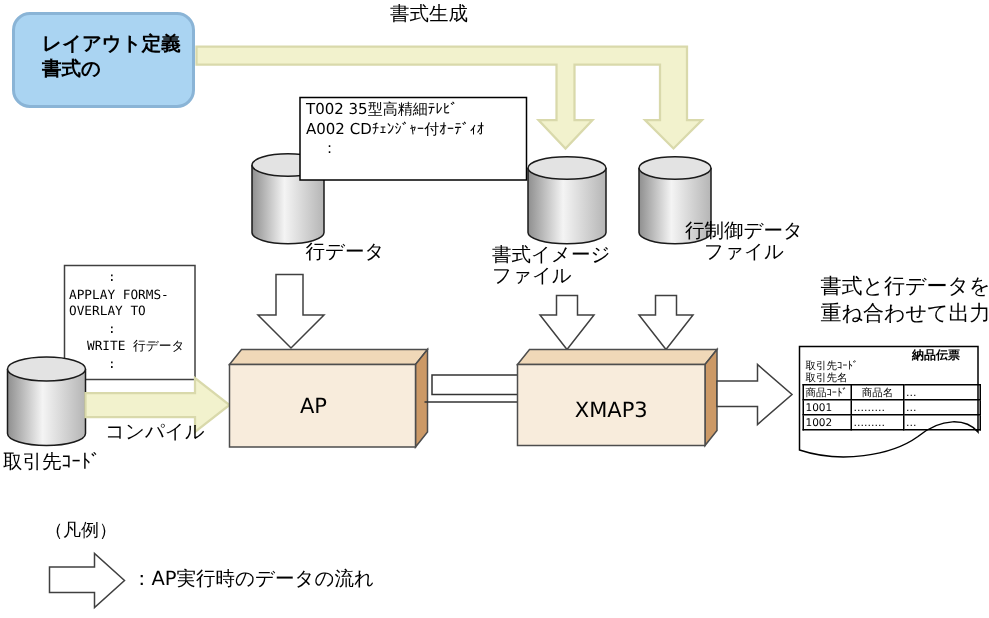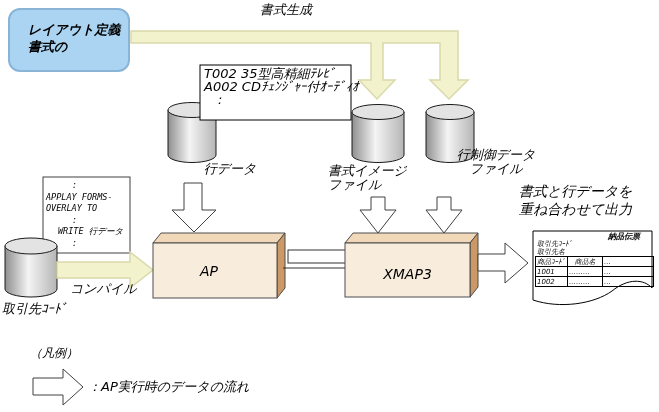--- a/index.html
+++ b/index.html
@@ -1,27 +1,27 @@
 <!DOCTYPE html>
 <html><head>
 <meta charset="utf-8">
 <style>
   html,body{margin:0;padding:0;background:#fff;}
   #stage{position:relative;width:659px;height:412px;background:#fff;overflow:hidden;
          font-family:"DejaVu Sans","Liberation Sans",sans-serif;color:#000;}
   #shapes{position:absolute;left:0;top:0;}
-  .abs{position:absolute;font-style:italic;}
+  .abs{position:absolute;}
   .lbl{font-size:13px;line-height:15px;white-space:nowrap;}
   .lbl14{font-size:14px;line-height:18px;white-space:nowrap;}
   .center{text-align:center;margin-left:36px;}
   #layout-def-box{left:8px;top:8px;width:122px;height:64px;background:#aad4f2;
       border:2px solid #8ab4d6;border-radius:12px;box-sizing:border-box;
       padding:11px 0 0 18px;font-weight:bold;font-size:13px;line-height:17px;}
   .codefont{font-family:"DejaVu Sans Mono","Liberation Mono",monospace;}
-  #sample-text{left:204px;top:67px;font-size:13px;line-height:13px;white-space:nowrap;}
+  #sample-text{left:204px;top:67px;font-size:10px;line-height:13px;white-space:nowrap;}
   #applay-text{left:46px;top:180px;font-size:8.5px;line-height:11.5px;white-space:nowrap;}
   .pl12{padding-left:12px;} .pl26{padding-left:26px;} .pl14{padding-left:14px;}
   .modlabel{display:flex;align-items:center;justify-content:center;font-size:14px;}
   #doc-table{border-collapse:collapse;table-layout:fixed;}
   #doc-table td{border:1px solid #000;font-size:7px;line-height:8px;padding:0 1px;
       overflow:hidden;white-space:nowrap;height:9px;}
   #doc-table .c1{width:29px;} #doc-table .c2{width:32px;} #doc-table .c3{width:48px;}
   .tiny{font-size:7px;line-height:8px;white-space:nowrap;}
   .doc-title{font-size:8px;font-weight:bold;white-space:nowrap;}
 </style>
@@ -128,21 +128,21 @@
     <div class="pl12">WRITE 行データ</div>
     <div class="pl26">:</div>
   </div>
 
   <div class="abs lbl" style="left:2px;top:301px;">取引先ｺｰﾄﾞ</div>
   <div class="abs lbl" style="left:70px;top:281px;text-align:center;">コンパイル</div>
 
   <div class="abs modlabel" style="left:153px;top:243px;width:112px;height:55px;">AP</div>
   <div class="abs modlabel" style="left:345px;top:243px;width:125px;height:62px;">XMAP3</div>
 
-  <div class="abs lbl14" style="left:519px;top:182px;text-align:right;">
+  <div class="abs lbl14" style="left:547px;top:182px;text-align:right;">
     <div>書式と行データを</div>
     <div>重ね合わせて出力</div>
   </div>
 
   <div class="abs doc-title center" style="left:560px;top:231px;width:56px;">納品伝票</div>
   <div class="abs tiny" style="left:537px;top:240px;">取引先ｺｰﾄﾞ</div>
   <div class="abs tiny" style="left:537px;top:248px;">取引先名</div>
 
   <table id="doc-table" class="abs" style="left:535px;top:256px;padding-left:32px;">
     <tbody>

